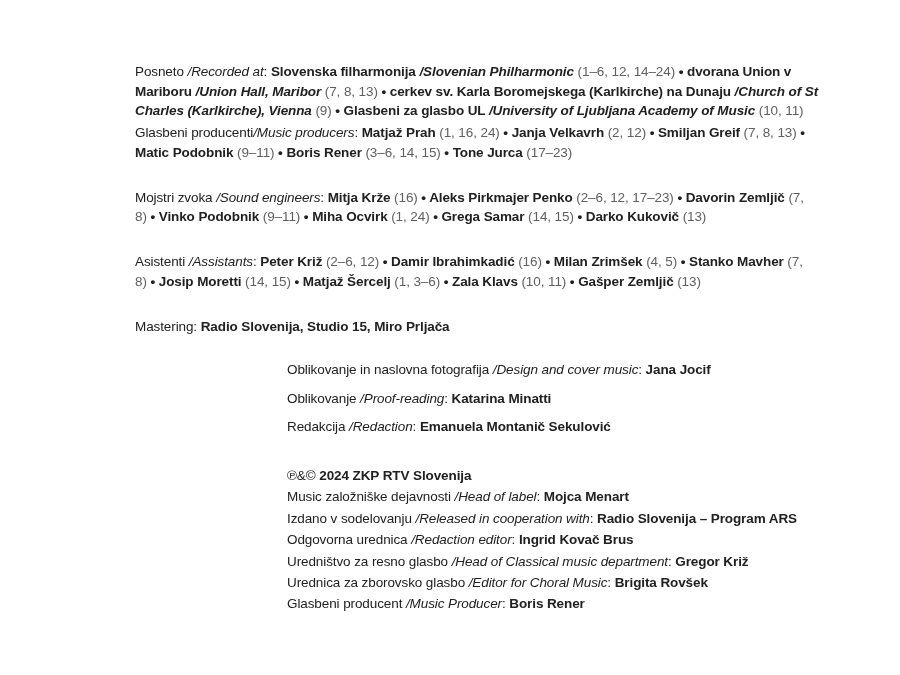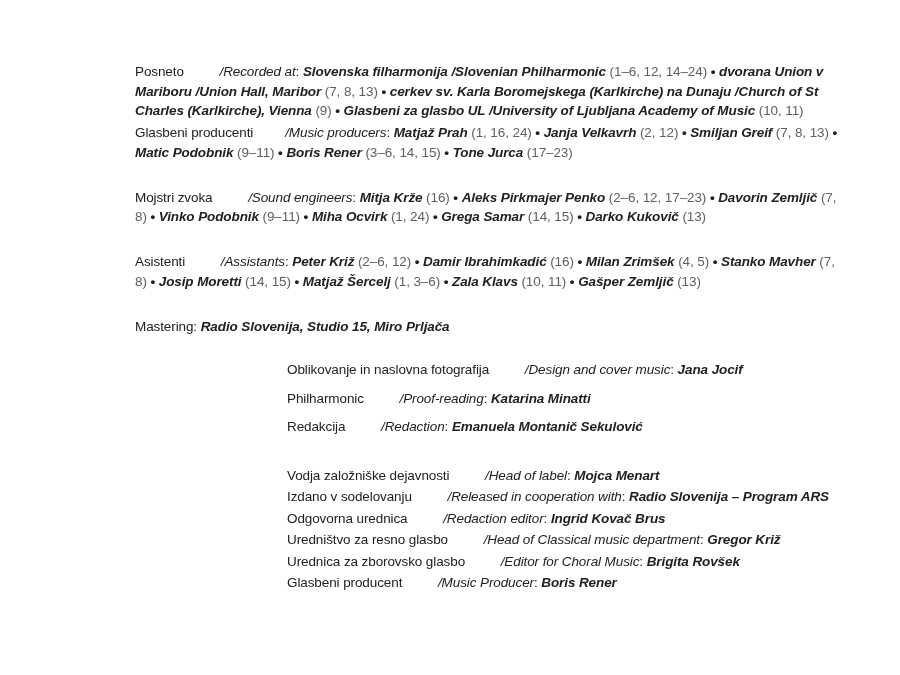--- a/index.html
+++ b/index.html
@@ -28,22 +28,22 @@
   .sec-b1 { left: 287px; top: 360px; }
   .sec-b2 { left: 287px; top: 465px; line-height: 21.4px; }
 
   
   .sec-a .para:nth-child(2)    { margin-top: 2.5px; }
   .sec-a .para:nth-child(n+3)  { margin-top: 25.5px; }
   
   .sec-b1 .para + .para { margin-top: 9px; }
 
   .run-r  { font-weight: normal; font-style: normal; }
-  .run-i  { font-style: italic; margin-left: 32px; }
-  .run-b  { font-weight: bold; font-style: italic; }
+  .run-i  { font-style: italic; }
+  .run-b  { font-weight: bold; }
   .run-bi { font-weight: bold; font-style: italic; text-align: center; }
   .run-s  { font-weight: bold; }
   .run-g  { color: var(--muted); font-weight: normal; text-align: center; }
 </style>
 </head>
 <body>
 
 <div>
   <div class="sec sec-a">
       <div class="para">
@@ -66,30 +66,31 @@
       <div class="para">
         <div class="line"><span class="run-r">Mastering: </span><span class="run-b">Radio Slovenija, Studio 15, Miro Prljača</span></div>
       </div>
     </div>
 
   <div class="sec sec-b1">
       <div class="para">
         <div class="line"><span class="run-r">Oblikovanje in naslovna fotografija </span><span class="run-i">/Design and cover music</span><span class="run-r">: </span><span class="run-b">Jana Jocif</span></div>
       </div>
       <div class="para">
-        <div class="line"><span class="run-r">Philharmonic </span><span class="run-i">/Proof-reading</span><span class="run-r">: </span><span class="run-b">Katarina Minatti</span></div>
+        <div class="line"><span class="run-r">Oblikovanje </span><span class="run-i">/Proof-reading</span><span class="run-r">: </span><span class="run-b">Katarina Minatti</span></div>
       </div>
       <div class="para">
         <div class="line"><span class="run-r">Redakcija </span><span class="run-i">/Redaction</span><span class="run-r">: </span><span class="run-b">Emanuela Montanič Sekulović</span></div>
       </div>
     </div>
 
   <div class="sec sec-b2">
       <div class="para">
-        <div class="line"><span class="run-r">Vodja založniške dejavnosti </span><span class="run-i">/Head of label</span><span class="run-r">: </span><span class="run-b">Mojca Menart</span></div>
+        <div class="line"><span class="run-r">℗&amp;© </span><span class="run-b">2024 ZKP RTV Slovenija</span></div>
+        <div class="line"><span class="run-r">Music založniške dejavnosti </span><span class="run-i">/Head of label</span><span class="run-r">: </span><span class="run-b">Mojca Menart</span></div>
         <div class="line"><span class="run-r">Izdano v sodelovanju </span><span class="run-i">/Released in cooperation with</span><span class="run-r">: </span><span class="run-b">Radio Slovenija – Program ARS</span></div>
         <div class="line"><span class="run-r">Odgovorna urednica </span><span class="run-i">/Redaction editor</span><span class="run-r">: </span><span class="run-b">Ingrid Kovač Brus</span></div>
         <div class="line"><span class="run-r">Uredništvo za resno glasbo </span><span class="run-i">/Head of Classical music department</span><span class="run-r">: </span><span class="run-b">Gregor Križ</span></div>
         <div class="line"><span class="run-r">Urednica za zborovsko glasbo </span><span class="run-i">/Editor for Choral Music</span><span class="run-r">: </span><span class="run-b">Brigita Rovšek</span></div>
         <div class="line"><span class="run-r">Glasbeni producent </span><span class="run-i">/Music Producer</span><span class="run-r">: </span><span class="run-b">Boris Rener</span></div>
       </div>
     </div>
 </div>
 
 </body></html>

